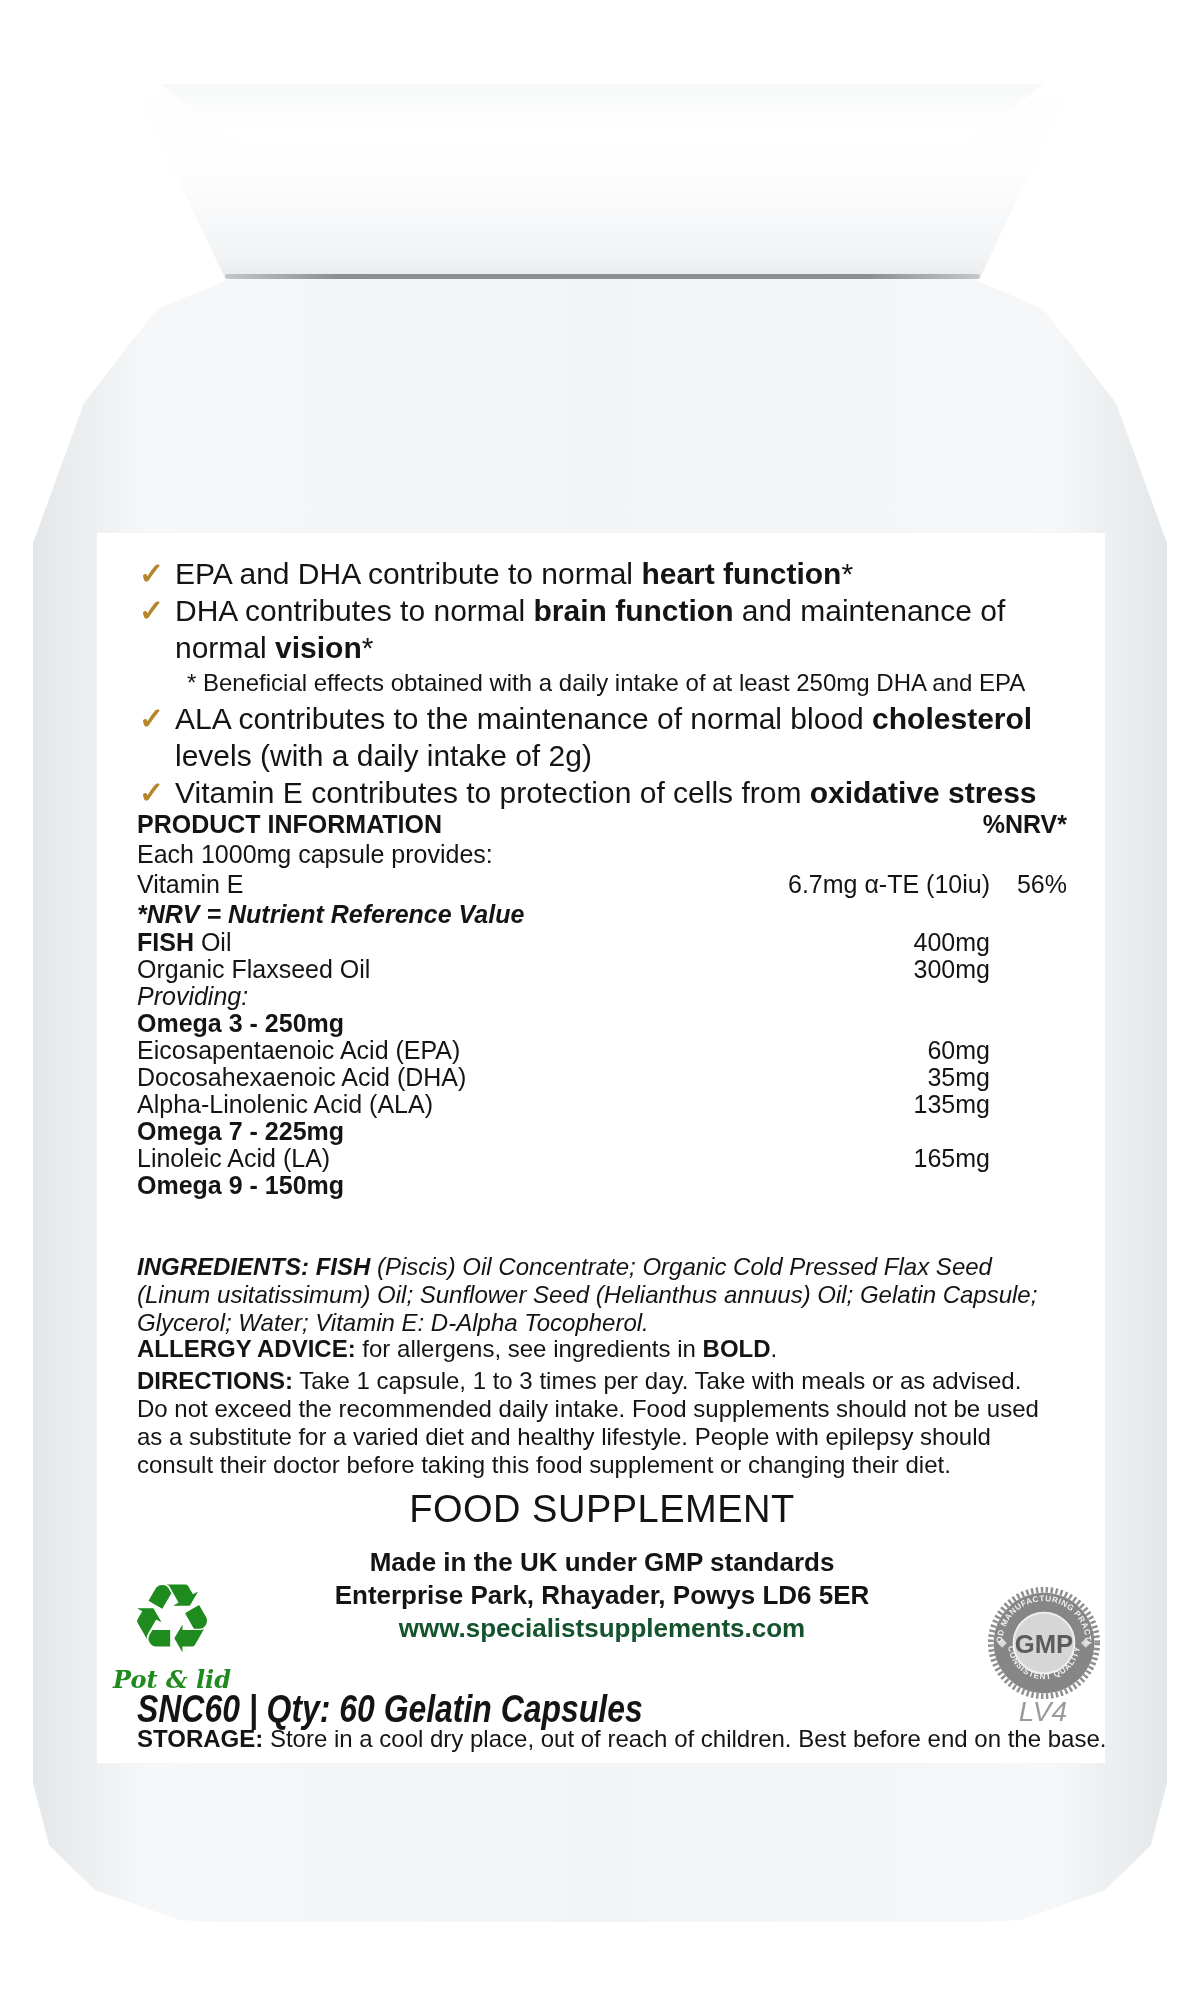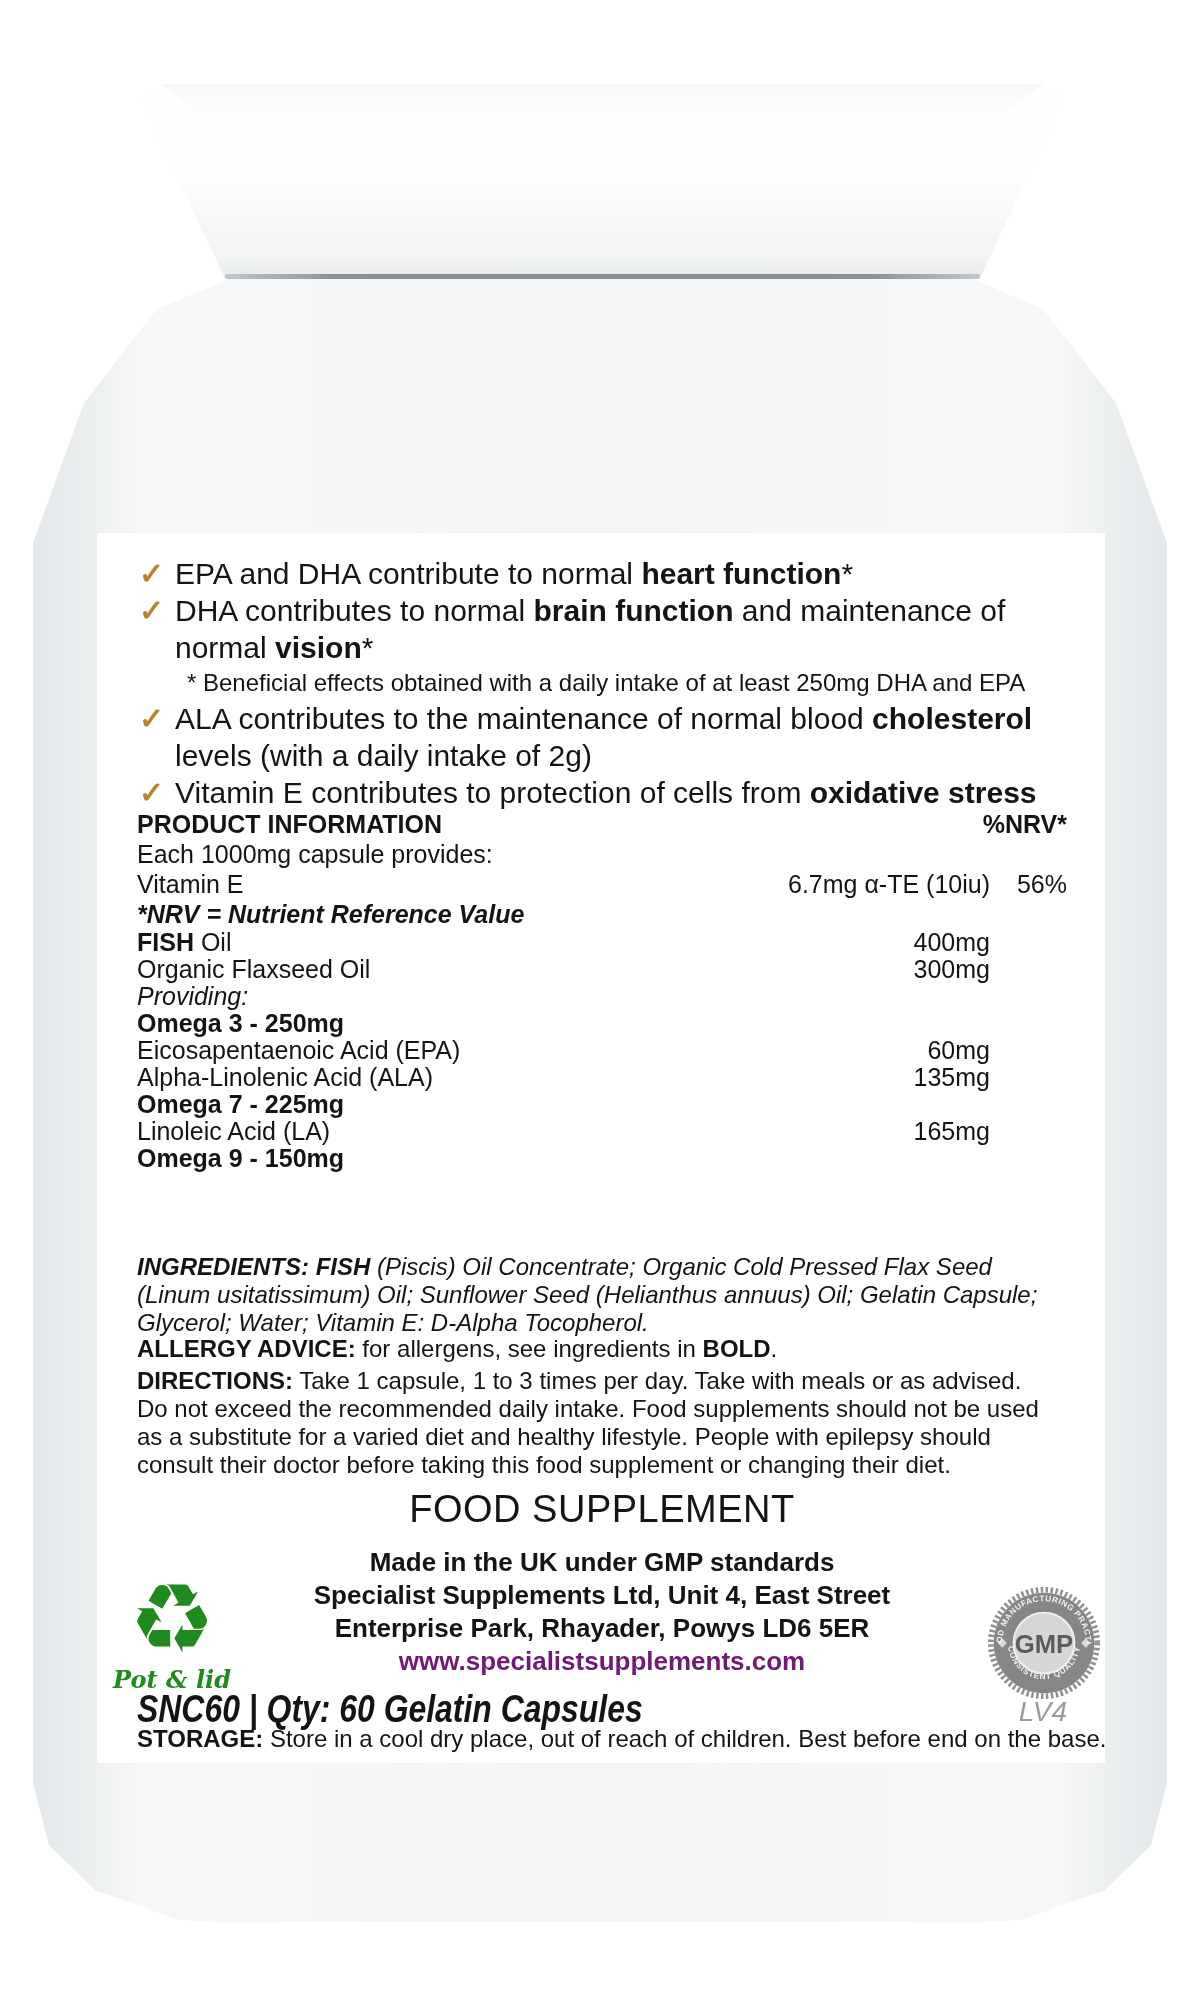--- a/index.html
+++ b/index.html
@@ -41,21 +41,21 @@
   .nrv-col{position:absolute;right:0;top:0;}
 
   
   .para{font-size:24px;line-height:28px;}
   .ingredients{top:720px;font-style:italic;}
   .allergy{top:802px;}
   .directions{top:834px;}
 
   .fs-title{top:952px;text-align:center;font-size:38px;line-height:48px;letter-spacing:.5px;}
   .mfr{top:1013px;text-align:center;font-weight:bold;font-size:26px;line-height:33px;}
-  .url{color:#701a75;}
+  .url{color:#14532d;}
 
   .recycle{position:absolute;left:0px;top:1040px;width:150px;text-align:center;}
   .recycle-glyph{font-size:96px;line-height:92px;color:#1f8b1f;}
   .recycle-caption{font-family:"DejaVu Serif",serif;font-style:italic;font-weight:bold;
                    font-size:24px;line-height:30px;color:#1f8b1f;}
 
   .gmp{position:absolute;left:890px;top:1053px;width:114px;height:114px;}
 
   .sku-row{top:1156px;display:flex;justify-content:space-between;align-items:flex-end;font-style:italic;}
   .sku{font-size:38px;font-weight:bold;line-height:40px;transform:scaleX(.84);transform-origin:left bottom;white-space:nowrap;}
@@ -117,20 +117,24 @@
       </div>
 
       <div class="pi-rel i">Providing:</div>
 
       <div class="pi-rel b">Omega 3 - 250mg</div>
       <div class="pi-rel">
         <span>Eicosapentaenoic Acid (EPA)</span>
         <span class="amt">60mg</span>
       </div>
       <div class="pi-rel">
+        <span>Docosahexaenoic Acid (DHA)</span>
+        <span class="amt">35mg</span>
+      </div>
+      <div class="pi-rel">
         <span>Alpha-Linolenic Acid (ALA)</span>
         <span class="amt">135mg</span>
       </div>
       <div class="pi-rel b">Omega 7 - 225mg</div>
       <div class="pi-rel">
         <span>Linoleic Acid (LA)</span>
         <span class="amt">165mg</span>
       </div>
       <div class="pi-rel b">Omega 9 - 150mg</div>
     </div>
@@ -147,21 +151,20 @@
       <div class="line">
         <span class="b">DIRECTIONS:</span><span> Take 1 capsule, 1 to 3 times per day. Take with meals or as advised.</span>
       </div>
       <div>Do not exceed the recommended daily intake. Food supplements should not be used as a substitute for a varied diet and healthy lifestyle. People with epilepsy should consult their doctor before taking this food supplement or changing their diet.</div>
     </div>
 
     <div class="abs fs-title">FOOD SUPPLEMENT</div>
 
     <div class="abs mfr">
       <div>Made in the UK under GMP standards</div>
-      <div>Specialist Supplements Ltd, Unit 4, East Street</div>
       <div>Enterprise Park, Rhayader, Powys LD6 5ER</div>
       <div class="url">www.specialistsupplements.com</div>
     </div>
 
     <div class="recycle">
       <div class="recycle-glyph">♻</div>
       <div class="recycle-caption">Pot &amp; lid</div>
     </div>
 
     <svg class="gmp" viewBox="0 0 120 120">

